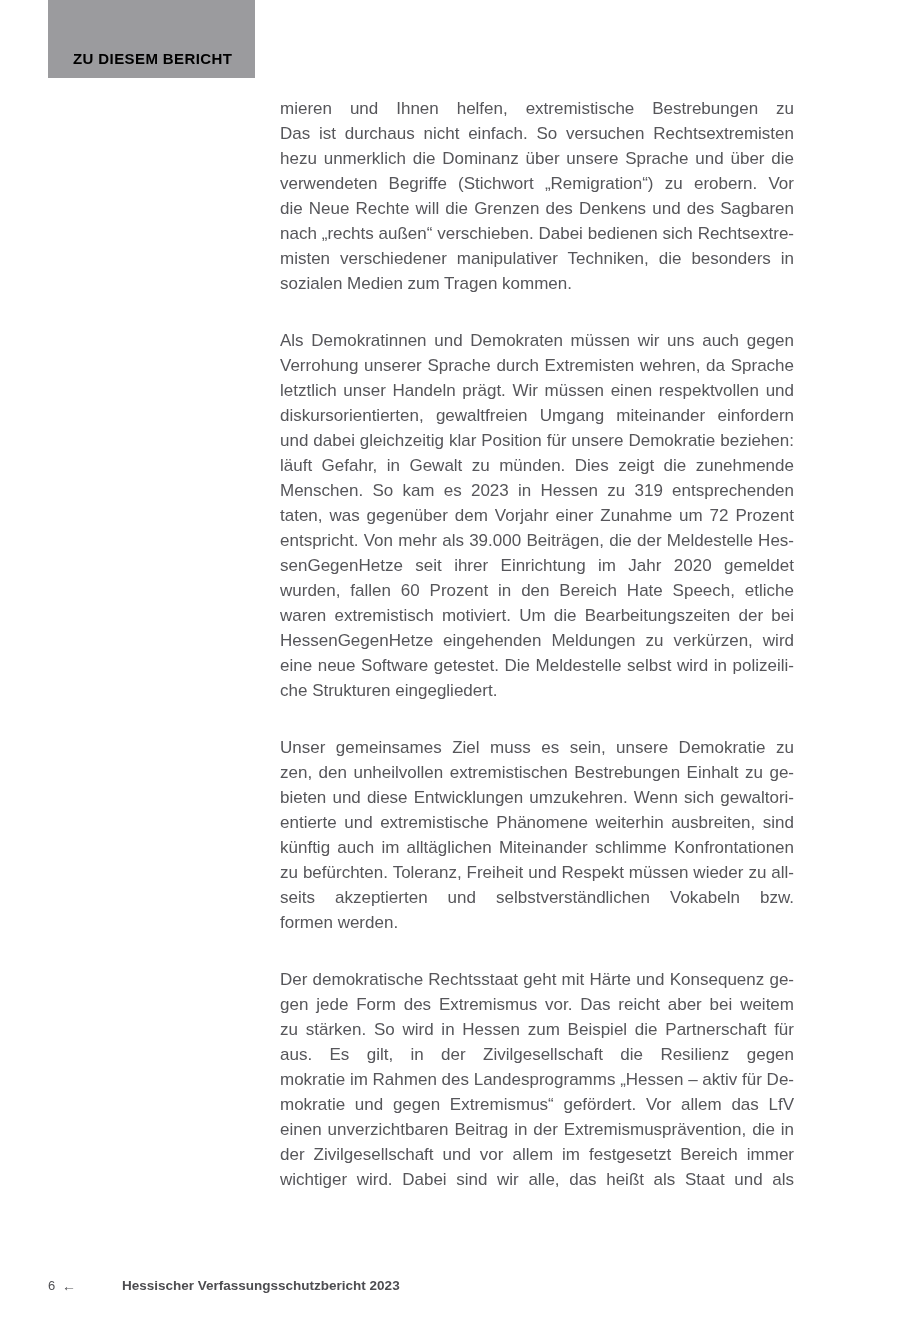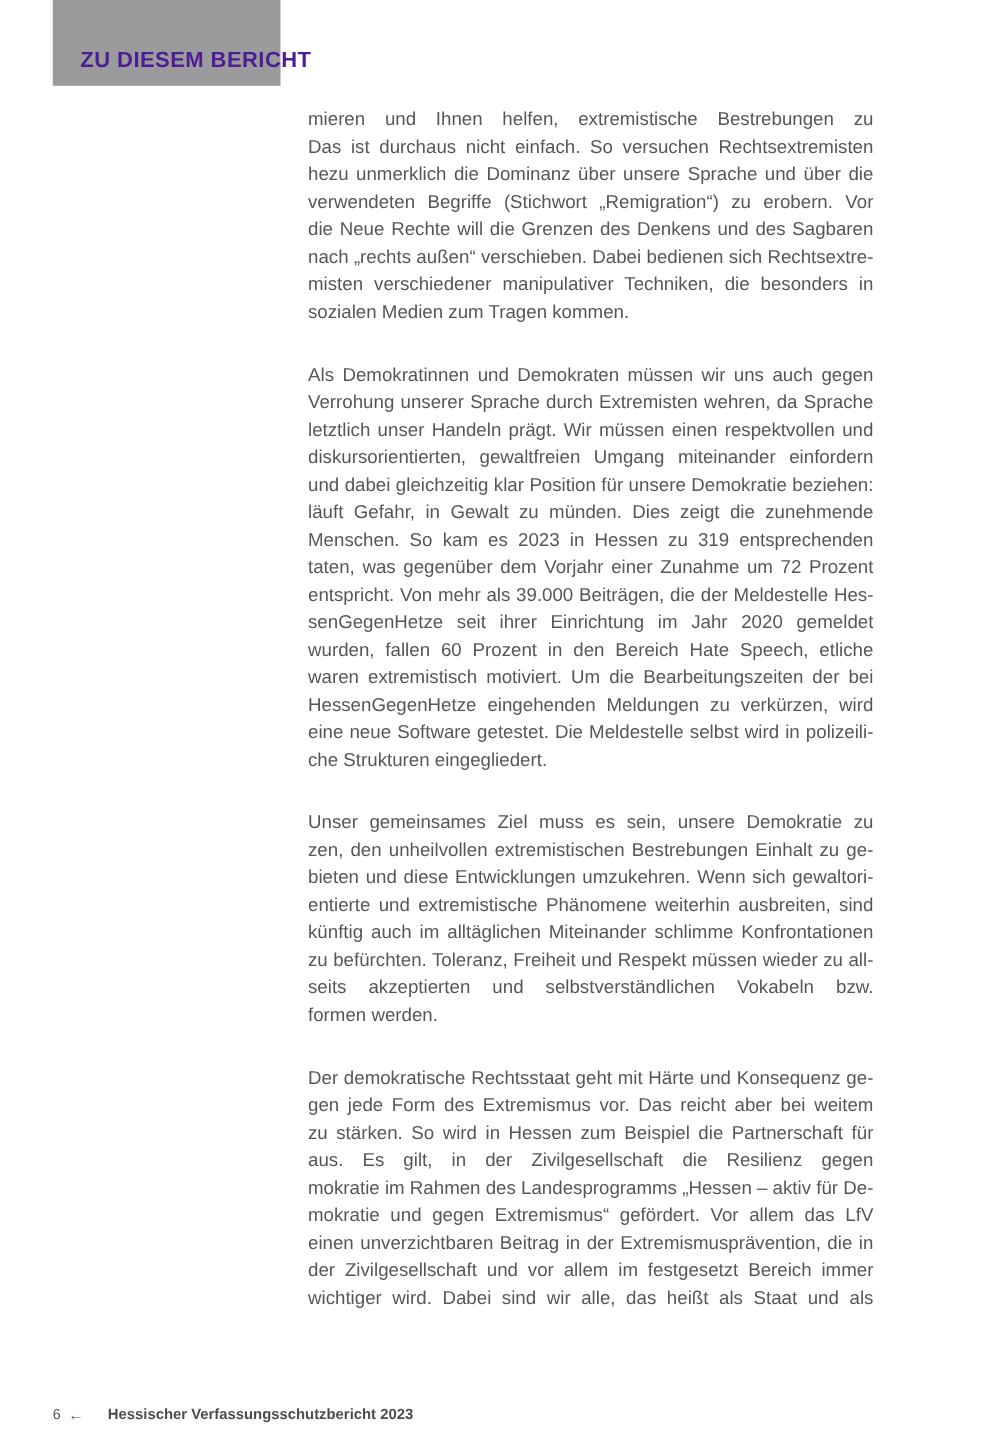--- a/index.html
+++ b/index.html
@@ -20,22 +20,22 @@
     left: 48px;
     top: 0;
     width: 207px;
     height: 78px;
     background: #9b9b9e;
   }
   .header-label {
     position: absolute;
     left: 25px;
     bottom: 11px;
-    color: #4c1d95;
-    font-size: 20px;
+    color: #000000;
+    font-size: 15px;
     font-weight: bold;
     letter-spacing: 0.4px;
     white-space: nowrap;
   }
   .body-text {
     position: absolute;
     left: 280px;
     top: 96px;
     width: 514px;
     color: #56565a;
@@ -69,21 +69,21 @@
     position: absolute;
     left: 48px;
   }
   .arrow {
     position: absolute;
     left: 62px;
     font-size: 14px;
   }
   .footer-title {
     position: absolute;
-    left: 98px;
+    left: 122px;
     font-weight: bold;
     color: #4c4c50;
     font-size: 13.5px;
     white-space: nowrap;
   }
 </style>
 </head>
 <body>
 
 <div class="page">

